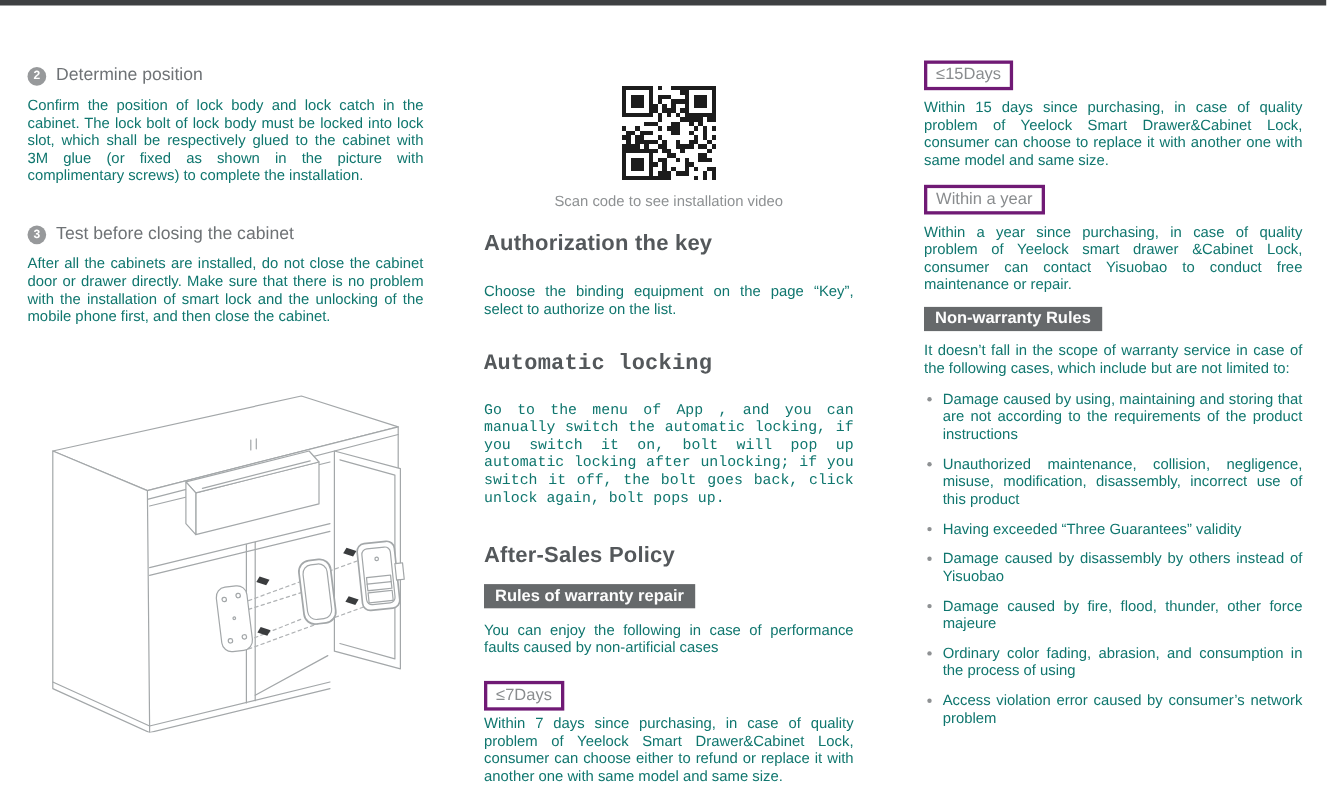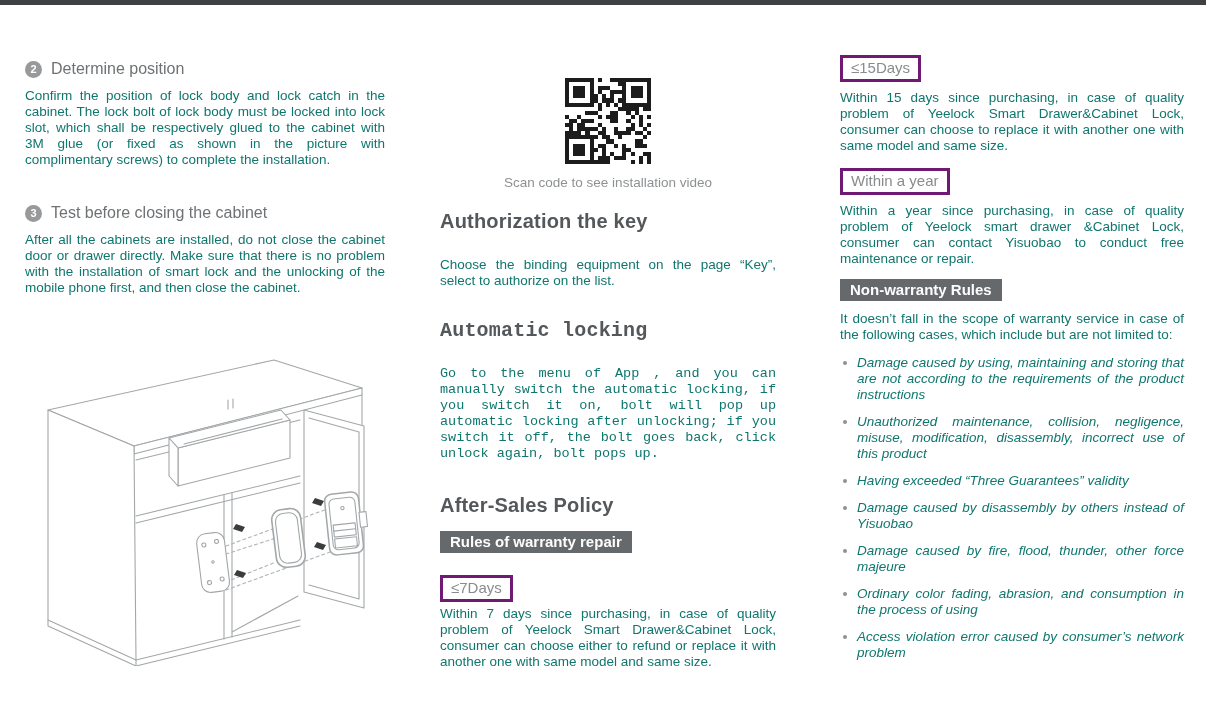--- a/index.html
+++ b/index.html
@@ -47,21 +47,21 @@
   }
   .d7-box { margin-top:22px; }
   .intro { margin-top:12px; }
   .d7-body { margin-top:4px; }
 
   .r-para { margin-top:8px; }
   .year-tag { margin-top:14px; }
   .nw-tag { margin-top:12px; }
   .nw-intro { margin-top:10px; }
 
-  ul.bullets { list-style:none; margin-top:12px;font-style:italic; }
+  ul.bullets { list-style:none; margin-top:12px; }
   ul.bullets li { position:relative; padding-left:17px; margin-bottom:11px; }
   ul.bullets li .dot {
     position:absolute; left:3px; top:6px; width:4px; height:4px; border-radius:50%;
     background:#8e9193;
   }
 
   .illustration { position:absolute; left:32px; top:348px; }
   .illustration svg { display:block; }
 </style>
 </head>
@@ -404,20 +404,21 @@
     </div>
 
     <div class="sec-auto">
       <div class="h-big">Automatic locking</div>
       <p class="body-text mt10">Go to the menu of App , and you can manually switch the automatic locking, if you switch it on, bolt will pop up automatic locking after unlocking; if you switch it off, the bolt goes back, click unlock again, bolt pops up.</p>
     </div>
 
     <div class="sec-policy">
       <div class="h-big">After-Sales Policy</div>
       <div class="tag-dark">Rules of warranty repair</div>
+      <p class="body-text intro">You can enjoy the following in case of performance faults caused by non-artificial cases</p>
       <div class="d7-box"><span class="tag-box">≤7Days</span></div>
       <p class="body-text d7-body">Within 7 days since purchasing, in case of quality problem of Yeelock Smart Drawer&amp;Cabinet Lock, consumer can choose either to refund or replace it with another one with same model and same size.</p>
     </div>
   </div>
 
   <div class="col col3">
     <div><span class="tag-box">≤15Days</span></div>
     <p class="body-text r-para">Within 15 days since purchasing, in case of quality problem of Yeelock Smart Drawer&amp;Cabinet Lock, consumer can choose to replace it with another one with same model and same size.</p>
 
     <div class="year-tag"><span class="tag-box">Within a year</span></div>

